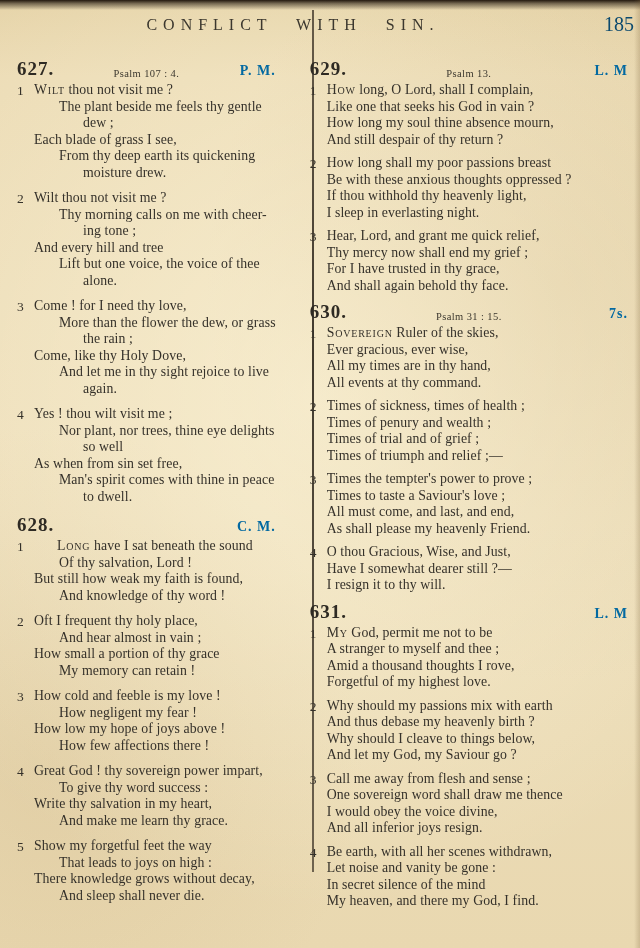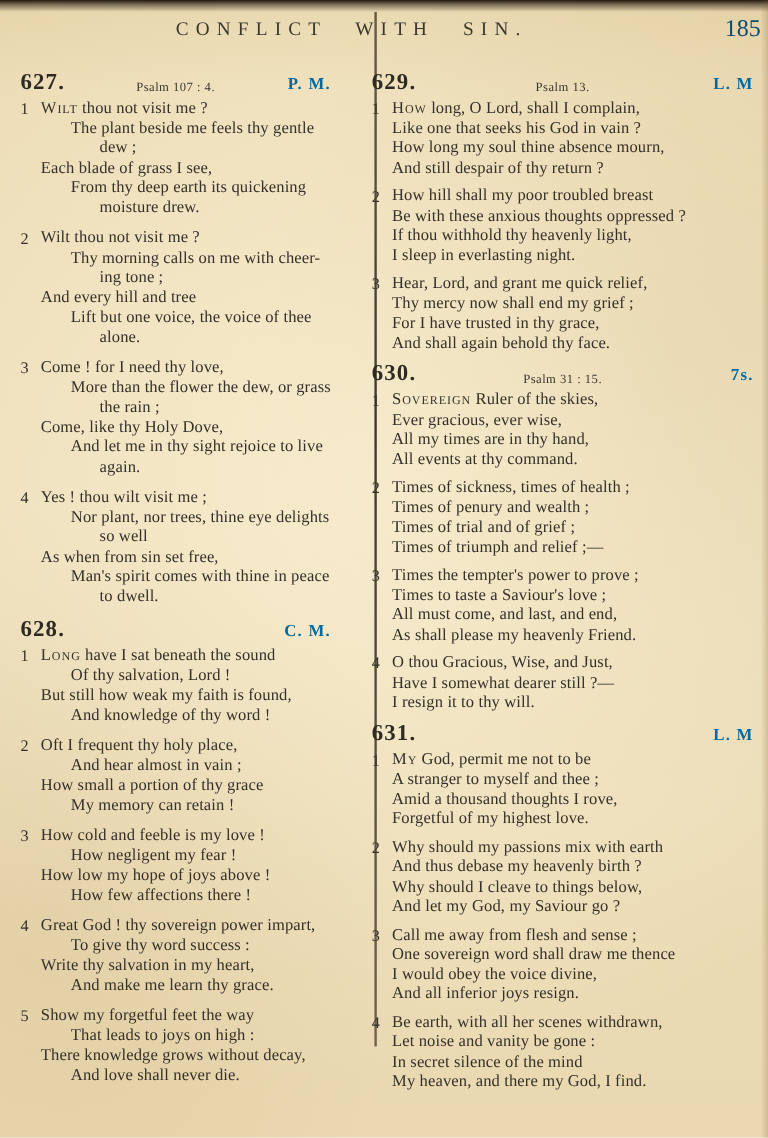--- a/index.html
+++ b/index.html
@@ -148,21 +148,21 @@
           <div class="vline" style="padding-left: 49px;">to dwell.</div>
         </div>
       </div>
       <div class="hymn-head">
         <span class="hymn-num">628.</span>
         <span class="hymn-meter">C. M.</span>
       </div>
       <div class="verse">
         <span class="verse-num">1</span>
         <div class="verse-lines">
-          <div class="vline" style="padding-left: 0px;"><span class="lead">Long</span> have I sat beneath the sound</div>
+          <div class="vline" style="padding-left: 0px; text-align: center;"><span class="lead">Long</span> have I sat beneath the sound</div>
           <div class="vline" style="padding-left: 25px;">Of thy salvation, Lord !</div>
           <div class="vline" style="padding-left: 0px;">But still how weak my faith is found,</div>
           <div class="vline" style="padding-left: 25px;">And knowledge of thy word !</div>
         </div>
       </div>
       <div class="verse">
         <span class="verse-num">2</span>
         <div class="verse-lines">
           <div class="vline" style="padding-left: 0px;">Oft I frequent thy holy place,</div>
           <div class="vline" style="padding-left: 25px;">And hear almost in vain ;</div>
@@ -187,21 +187,21 @@
           <div class="vline" style="padding-left: 0px;">Write thy salvation in my heart,</div>
           <div class="vline" style="padding-left: 25px;">And make me learn thy grace.</div>
         </div>
       </div>
       <div class="verse">
         <span class="verse-num">5</span>
         <div class="verse-lines">
           <div class="vline" style="padding-left: 0px;">Show my forgetful feet the way</div>
           <div class="vline" style="padding-left: 25px;">That leads to joys on high :</div>
           <div class="vline" style="padding-left: 0px;">There knowledge grows without decay,</div>
-          <div class="vline" style="padding-left: 25px;">And love shall never die.</div>
+          <div class="vline" style="padding-left: 25px;">And sleep shall never die.</div>
         </div>
       </div>
     </div>
   <div class="col col-right" id="col1">
       <div class="hymn-head first">
         <span class="hymn-num">629.</span>
         <span class="hymn-ref">Psalm 13.</span>
         <span class="hymn-meter">L. M</span>
       </div>
       <div class="verse">
@@ -209,21 +209,21 @@
         <div class="verse-lines">
           <div class="vline" style="padding-left: 0px;"><span class="lead">How</span> long, O Lord, shall I complain,</div>
           <div class="vline" style="padding-left: 0px;">Like one that seeks his God in vain ?</div>
           <div class="vline" style="padding-left: 0px;">How long my soul thine absence mourn,</div>
           <div class="vline" style="padding-left: 0px;">And still despair of thy return ?</div>
         </div>
       </div>
       <div class="verse">
         <span class="verse-num">2</span>
         <div class="verse-lines">
-          <div class="vline" style="padding-left: 0px;">How hill shall my poor troubled breast</div>
+          <div class="vline" style="padding-left: 0px;">How long shall my poor passions breast</div>
           <div class="vline" style="padding-left: 0px;">Be with these anxious thoughts oppressed ?</div>
           <div class="vline" style="padding-left: 0px;">If thou withhold thy heavenly light,</div>
           <div class="vline" style="padding-left: 0px;">I sleep in everlasting night.</div>
         </div>
       </div>
       <div class="verse">
         <span class="verse-num">3</span>
         <div class="verse-lines">
           <div class="vline" style="padding-left: 0px;">Hear, Lord, and grant me quick relief,</div>
           <div class="vline" style="padding-left: 0px;">Thy mercy now shall end my grief ;</div>

